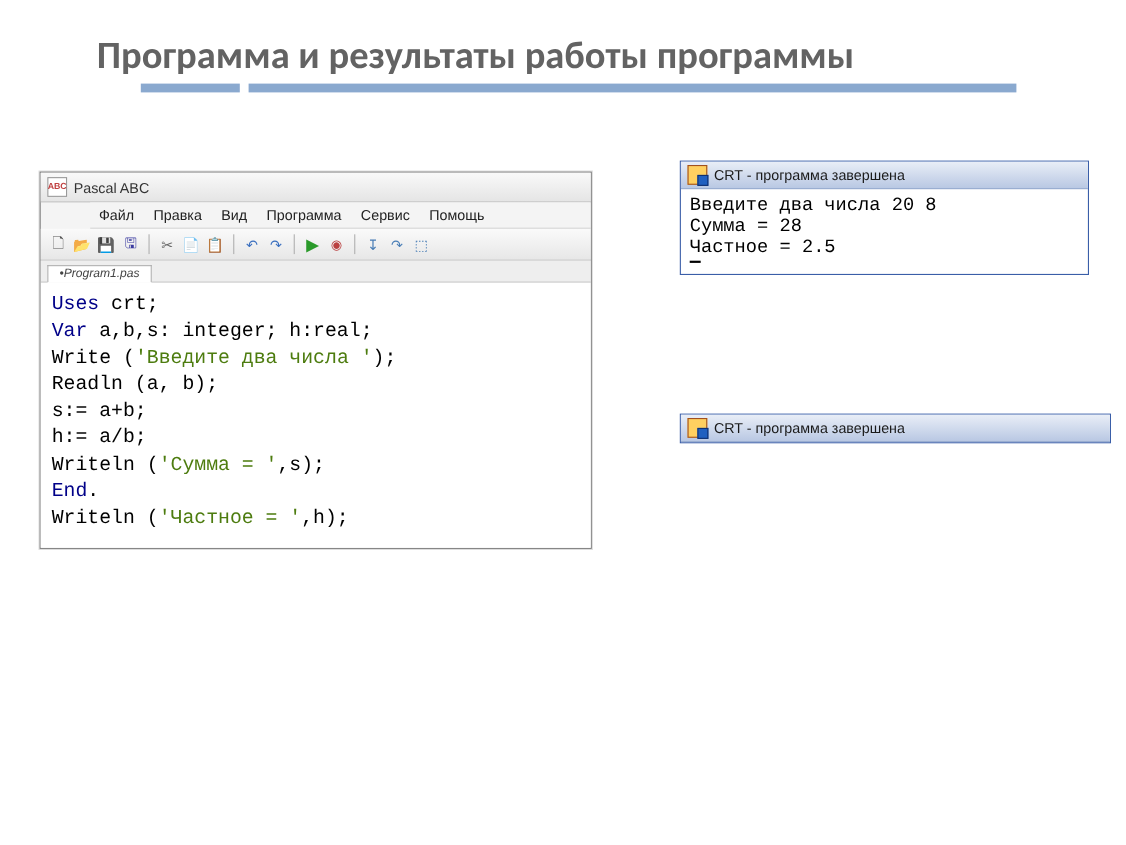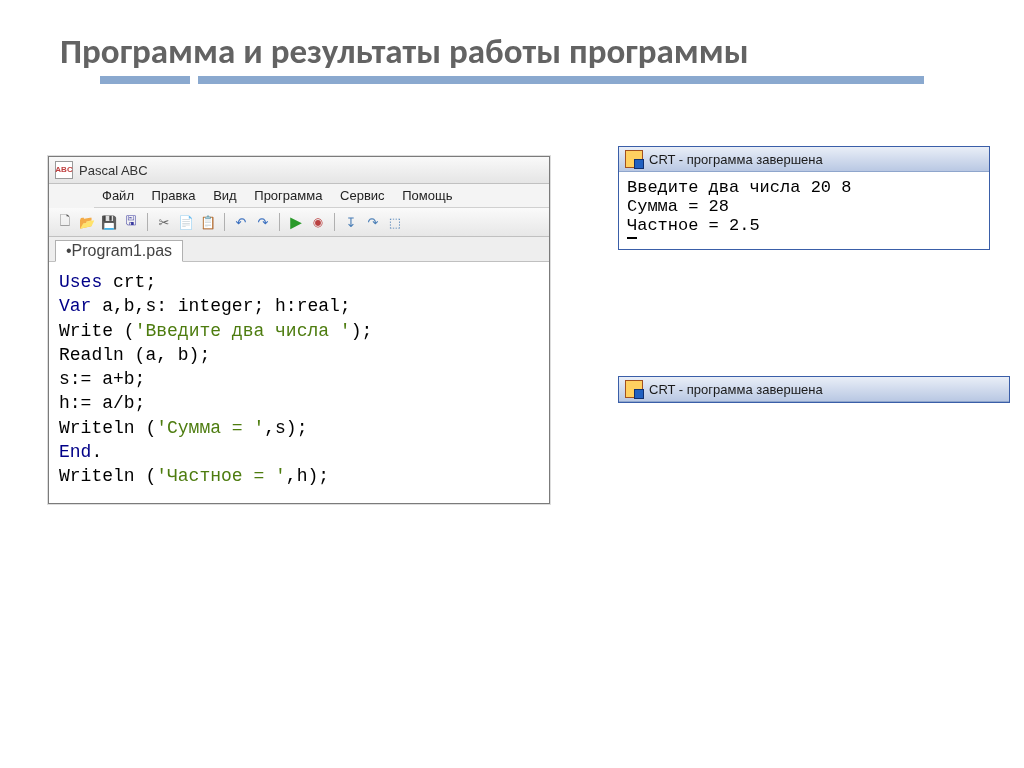--- a/index.html
+++ b/index.html
@@ -11,21 +11,22 @@
     font-family: Calibri, Arial, sans-serif;
     overflow: hidden;
   }
   .slide {
     width: 1024px;
     height: 768px;
     position: relative;
     background: #ffffff;
   }
   .title-block {
-    padding: 30px 60px 12px 60px;
+    padding: 30px 60px 12px 76px;
+    margin-left: 12px;
   }
   .title-text {
     font-size: 35px;
     font-weight: bold;
     color: #636363;
   }
   .rule {
     display: flex;
     align-items: center;
     margin-top: 4px;
@@ -37,21 +38,21 @@
   }
   .rule .bar.short { width: 90px;  margin-right:8px;}
   .rule .bar.long { flex: 1; margin-right:40px; }
   .content {
     position: relative;
     width: 100%;
   }
   
   .ide {
     position: absolute;
-    left: 48px;
+    left: 36px;
     top: 60px;
     width: 500px;
     border: 1px solid #7b7b7b;
     background: #f4f4f4;
     box-shadow: 0 0 0 1px #ddd;
     font-family: Tahoma, Arial, sans-serif;
     font-size: 13px;
   }
   .ide .titlebar {
     background: linear-gradient(#f9f9f9,#e5e5e5);
@@ -108,24 +109,25 @@
     background: #eee;
     padding: 2px 6px 0 6px;
     border-bottom: 1px solid #c0c0c0;
   }
   .filetab {
     display: inline-block;
     background: #fff;
     border: 1px solid #b0b0b0;
     border-bottom: 1px solid #fff;
     padding: 1px 10px;
-    font-size: 16px;
+    font-size: 11px;
     color: #444;
     position: relative;
     top: 1px;
+    font-style: italic;
   }
   .code {
     background: #fff;
     padding: 8px 10px 14px 10px;
     font-family: "Courier New", monospace;
     font-size: 18px;
     line-height: 1.35;
     color: #000;
   }
   .kw { color: #000088; font-weight: normal; }

